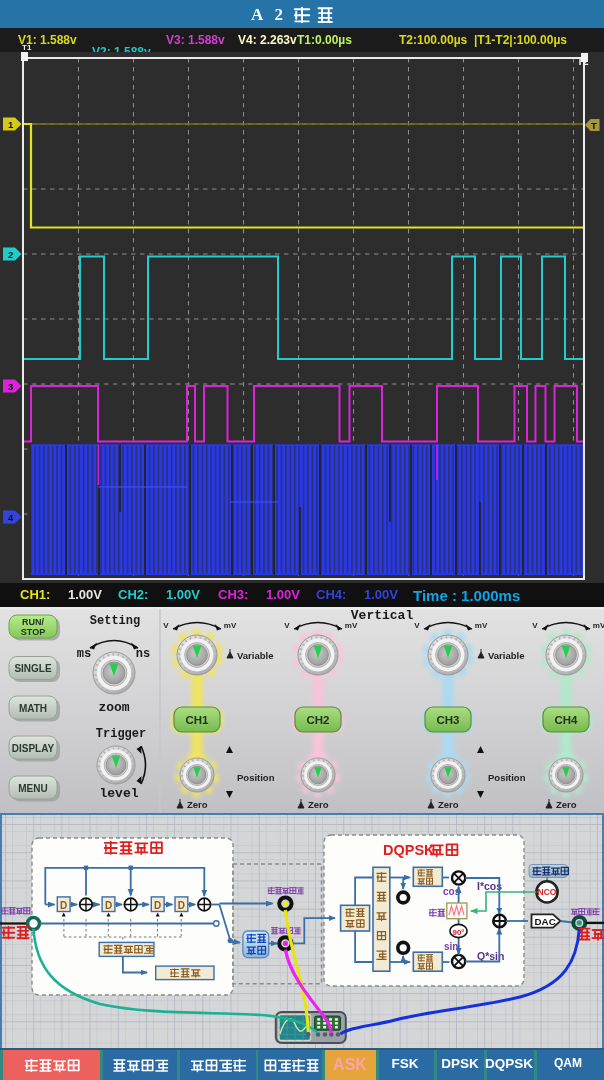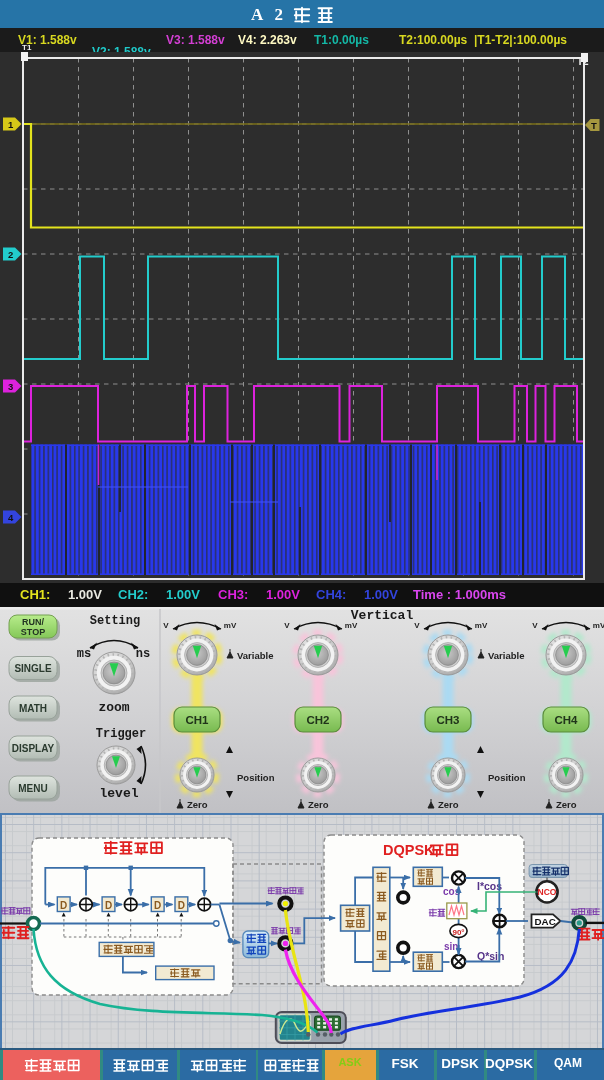--- a/index.html
+++ b/index.html
@@ -13,21 +13,21 @@
 <div class="abs" style="left:0;top:0;width:604px;height:28px;background:#2674a7"></div>
 <div class="abs b" style="left:251px;top:5px;color:#fff;font-size:17px;letter-spacing:4px;font-family:'Liberation Serif',serif">A 2</div>
 <svg style="position:absolute;left:293px;top:6px;z-index:5" width="48" height="18">
       <path d="M1.8,3.2L16.2,3.2M1.8,9.3L16.2,9.3M2.3,15.4L15.7,15.4M9.0,1.8L9.0,16.2M3.2,5.8L3.2,12.8M25.5,2.3L38.9,2.3M26.1,7.1L38.3,7.1M26.1,11.9L38.3,11.9M25.5,16.0L38.9,16.0M29.0,2.3L29.0,16.0M35.7,2.3L35.7,16.0" stroke="#ffffff" stroke-width="1.90" fill="none" stroke-linecap="round"></path>
     </svg>
 <div class="abs" style="left:0;top:28px;width:604px;height:24px;background:#1b1b1b"></div>
 <div class="abs b" style="left:18px;top:33px;font-size:12px;color:#d8d820">V1: 1.588v</div>
 <div class="abs b" style="left:92px;top:45px;font-size:12px;color:#1fc8c8">V2: 1.588v</div>
 <div class="abs b" style="left:166px;top:33px;font-size:12px;color:#d33fd3">V3: 1.588v</div>
 <div class="abs b" style="left:238px;top:33px;font-size:12px;color:#fef9c3">V4: 2.263v</div>
-<div class="abs b" style="left:314px;top:33px;font-size:12px;color:#14b8a6">T1:0.00µs</div>
+<div class="abs b" style="left:297px;top:33px;font-size:12px;color:#bef264">T1:0.00µs</div>
 <div class="abs b" style="left:399px;top:33px;font-size:12px;color:#d8d820">T2:100.00µs</div>
 <div class="abs b" style="left:474px;top:33px;font-size:12px;color:#d8d820">|T1-T2|:100.00µs</div>
 <div class="abs b" style="left:22px;top:43px;font-size:8px;color:#eee;z-index:9">T1</div>
 <div class="abs b" style="left:577px;top:56px;font-size:10px;color:#eee;z-index:9">T2</div>
 <div class="abs" style="left:21px;top:52px;width:7px;height:9px;background:#f2f2f2;z-index:9"></div>
 <div class="abs" style="left:581px;top:53px;width:7px;height:9px;background:#f2f2f2;z-index:9"></div>
 <svg class="abs" style="left:0;top:52px" width="604" height="531" viewBox="0 0 604 531">
       <rect x="0" y="0" width="604" height="531" fill="#2d2d2d"></rect>
       <defs>
         <pattern id="bs" width="4.4" height="10" patternUnits="userSpaceOnUse">
@@ -60,21 +60,21 @@
     </svg>
 <div class="abs" style="left:0;top:583px;width:604px;height:24px;background:#101010"></div>
 <div class="abs b" style="left:20px;top:587px;font-size:13px;color:#e3e31d">CH1:</div>
 <div class="abs b" style="left:68px;top:587px;font-size:13px;color:#e8e8e0">1.00V</div>
 <div class="abs b" style="left:118px;top:587px;font-size:13px;color:#23cccc">CH2:</div>
 <div class="abs b" style="left:166px;top:587px;font-size:13px;color:#23cccc">1.00V</div>
 <div class="abs b" style="left:218px;top:587px;font-size:13px;color:#dd22dd">CH3:</div>
 <div class="abs b" style="left:266px;top:587px;font-size:13px;color:#dd22dd">1.00V</div>
 <div class="abs b" style="left:316px;top:587px;font-size:13px;color:#3344dd">CH4:</div>
 <div class="abs b" style="left:364px;top:587px;font-size:13px;color:#3344dd">1.00V</div>
-<div class="abs b" style="left:413px;top:587px;font-size:13px;color:#d946ef">Time : 1.000ms</div>
+<div class="abs b" style="left:413px;top:587px;font-size:15px;color:#0ea5e9">Time : 1.000ms</div>
 <svg class="abs" style="left:0;top:607px" width="604" height="208" viewBox="0 0 604 208">
       <defs>
 <linearGradient id="pbg" x1="0" y1="0" x2="0" y2="1">
  <stop offset="0" stop-color="#e2e2e2"></stop>
           <stop offset="0.5" stop-color="#d2d2d4"></stop>
           <stop offset="1" stop-color="#c0c0c4"></stop>
         </linearGradient>
 <linearGradient id="gbtn1" x1="0" y1="0" x2="0" y2="1">
  <stop offset="0" stop-color="#b8ec8c"></stop>
           <stop offset="1" stop-color="#84c858"></stop>
@@ -456,21 +456,21 @@
     </svg>
 <div class="abs" style="left:179.5px;top:1049.5px;width:76.0px;height:30.5px;background:#2b6ba3;z-index:6"></div>
 <svg style="position:absolute;left:190px;top:1058px;z-index:8" width="58" height="15">
       <path d="M1.6,3.3L13.2,3.3M3.6,7.4L11.2,7.4M1.6,11.8L13.2,11.8M4.3,3.3L4.3,11.8M10.5,3.3L10.5,11.8M7.4,7.4L7.4,13.4M16.4,2.3L26.6,2.3M16.4,12.5L26.6,12.5M16.4,2.3L16.4,12.5M26.6,2.3L26.6,12.5M16.4,7.4L26.6,7.4M21.5,2.3L21.5,12.5M29.8,2.5L41.3,2.5M33.0,6.1L41.3,6.1M33.0,9.7L41.3,9.7M29.8,13.0L41.3,13.0M33.0,6.1L33.0,9.7M37.1,2.5L37.1,13.0M43.9,2.8L55.4,2.8M43.9,7.7L55.4,7.7M44.3,12.5L55.0,12.5M49.6,1.6L49.6,13.2M45.0,4.8L45.0,10.5" stroke="#ffffff" stroke-width="1.60" fill="none" stroke-linecap="round"></path>
     </svg>
 <div class="abs" style="left:258px;top:1049.5px;width:64px;height:30.5px;background:#2b6ba3;z-index:6"></div>
 <svg style="position:absolute;left:263px;top:1058px;z-index:8" width="58" height="15">
       <path d="M2.3,2.3L12.5,2.3M2.3,12.5L12.5,12.5M2.3,2.3L2.3,12.5M12.5,2.3L12.5,12.5M2.3,7.4L12.5,7.4M7.4,2.3L7.4,12.5M15.7,2.5L27.2,2.5M18.9,6.1L27.2,6.1M18.9,9.7L27.2,9.7M15.7,13.0L27.2,13.0M18.9,6.1L18.9,9.7M23.0,2.5L23.0,13.0M29.8,2.8L41.3,2.8M29.8,7.7L41.3,7.7M30.2,12.5L40.9,12.5M35.6,1.6L35.6,13.2M31.0,4.8L31.0,10.5M44.3,2.0L55.0,2.0M44.8,5.9L54.5,5.9M44.8,9.7L54.5,9.7M44.3,13.0L55.0,13.0M47.1,2.0L47.1,13.0M52.5,2.0L52.5,13.0" stroke="#ffffff" stroke-width="1.60" fill="none" stroke-linecap="round"></path>
     </svg>
 <div class="abs" style="left:325px;top:1049.5px;width:50.5px;height:30.5px;background:#e5a43c;z-index:6"></div>
-<div class="abs b" style="left:350px;top:1056px;font-size:11px;color:#84cc16;transform:translateX(-50%);z-index:8">ASK</div>
+<div class="abs b" style="left:350px;top:1056px;font-size:16px;color:#fca5a5;transform:translateX(-50%);z-index:8">ASK</div>
 <div class="abs" style="left:378.5px;top:1049.5px;width:55.5px;height:30.5px;background:#2b6ba3;z-index:6"></div>
 <div class="abs b" style="left:405px;top:1056px;font-size:13.5px;color:#fff;transform:translateX(-50%);z-index:8">FSK</div>
 <div class="abs" style="left:437px;top:1049.5px;width:46.5px;height:30.5px;background:#2b6ba3;z-index:6"></div>
 <div class="abs b" style="left:460px;top:1056px;font-size:13.5px;color:#fff;transform:translateX(-50%);z-index:8">DPSK</div>
 <div class="abs" style="left:486.5px;top:1049.5px;width:47.5px;height:30.5px;background:#2b6ba3;z-index:6"></div>
 <div class="abs b" style="left:509px;top:1056px;font-size:13.5px;color:#fff;transform:translateX(-50%);z-index:8">DQPSK</div>
 <div class="abs" style="left:537px;top:1049.5px;width:67px;height:30.5px;background:#2b6ba3;z-index:6"></div>
 <div class="abs b" style="left:568px;top:1056px;font-size:12px;color:#fff;transform:translateX(-50%);z-index:8">QAM</div>
 </div>
 </body></html>

